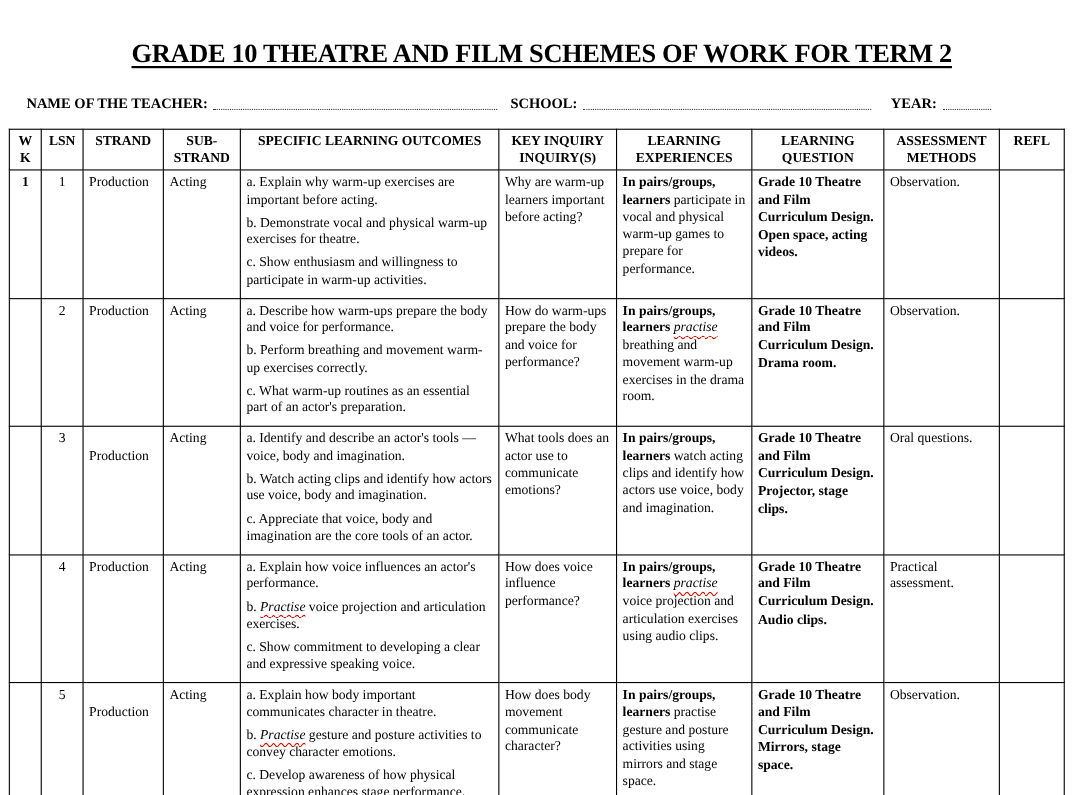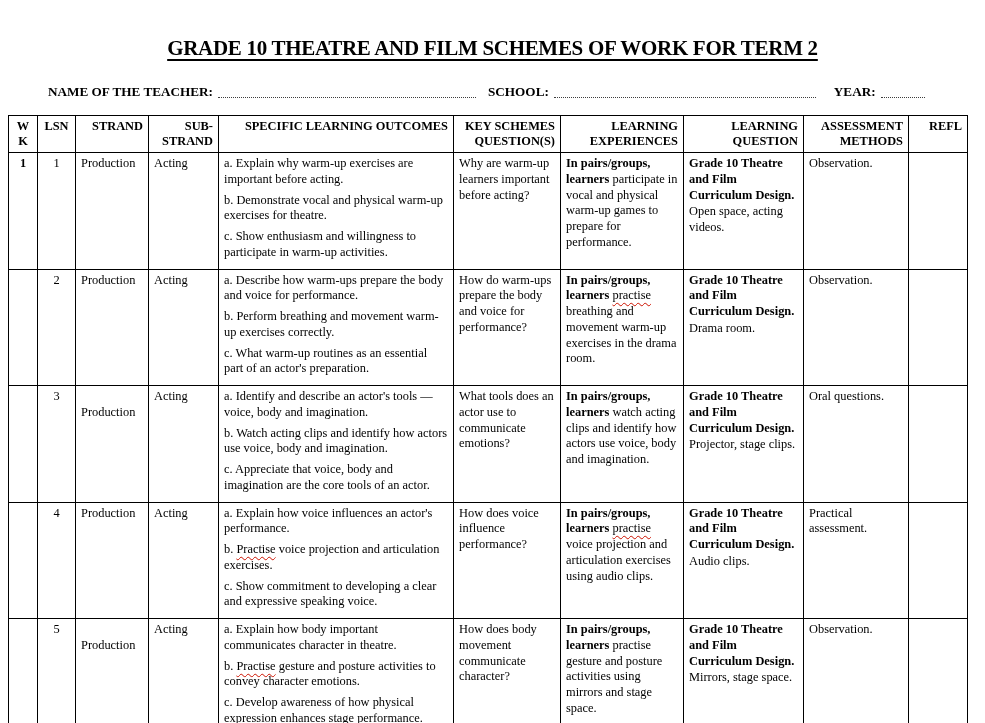--- a/index.html
+++ b/index.html
@@ -5,30 +5,30 @@
   html,body { margin:0; padding:0; background:#ffffff; }
   body {
     width:985px; height:723px; overflow:hidden;
     font-family:"Liberation Serif", serif; color:#000;
   }
   .page { position:relative; width:985px; height:723px; background:#fff; }
 
   .doc-title {
     margin:36px 10px 0 10px;
     text-align:center;
-    font-size:21px; font-weight:bold;
+    font-size:24px; font-weight:bold;
     letter-spacing:-0.3px;
     text-decoration:underline;
     text-decoration-thickness:2px;
     text-underline-offset:4px;
   }
 
   .meta-line {
     display:flex; align-items:flex-end;
-    margin:22px 40px 0 48px;
+    margin:22px 40px 0 24px;
     font-size:13.2px; font-weight:bold;
     white-space:nowrap; height:17px;
   }
   .meta-label { flex:none; }
   .dots { flex:none; border-bottom:1.6px dotted #3d3d3d; height:1px; margin:0 0 2px 5px; }
   .dots-teacher { width:258px; }
   .dots-school  { width:262px; }
   .dots-year    { width:44px; }
   .gap-a { width:12px; flex:none; }
   .gap-b { width:18px; flex:none; }
@@ -43,41 +43,42 @@
     border:1px solid #000;
     vertical-align:top;
     padding:3px 5px 3px 5px;
     font-size:12.4px;
     line-height:1.27;
     overflow:hidden;
     word-wrap:break-word;
   }
   .sow thead th {
     font-weight:bold;
-    text-align:right;
+    text-align:center;
     height:30px;
     line-height:1.2;
   }
   .sow thead th.center { text-align:center; }
   .sow tbody tr { height:110px; }
   .sow tbody tr:last-child { height:101px; }
 
   .c-wk  { text-align:center; font-weight:bold; }
   .c-lsn { text-align:center; }
   .c-out p { margin:0 0 5px 0; }
   .b { font-weight:bold; }
   .strand-pad { padding-top:19px !important; }
   .squig {
     text-decoration-line:underline;
     text-decoration-style:wavy;
     text-decoration-color:#cc1100;
     text-decoration-thickness:1px;
     text-underline-offset:2.5px;
-  }
-  .res-rest { margin-top:1px; }
+    font-style:italic;
+  }
+  .res-rest { margin-top:1px;font-weight:bold; }
 </style>
 </head>
 <body>
 
 <div class="page">
 
   <h1 class="doc-title">GRADE 10 THEATRE AND FILM SCHEMES OF WORK FOR TERM 2</h1>
 
   <div class="meta-line">
     <span class="meta-label">NAME OF THE TEACHER:</span>
@@ -103,21 +104,21 @@
         <col style="width:105px">
       <col style="width:59px">
     </colgroup>
     <thead>
       <tr>
           <th class="center">WK</th>
           <th class="center">LSN</th>
           <th>STRAND</th>
           <th>SUB-STRAND</th>
           <th>SPECIFIC LEARNING OUTCOMES</th>
-          <th>KEY SCHEMES QUESTION(S)</th>
+          <th>KEY INQUIRY INQUIRY(S)</th>
           <th>LEARNING EXPERIENCES</th>
           <th>LEARNING QUESTION</th>
           <th>ASSESSMENT METHODS</th>
           <th>REFL</th>
         </tr>
     </thead>
     <tbody>
     <tr>
       <td class="c-wk">1</td>
       <td class="c-lsn">1</td>

